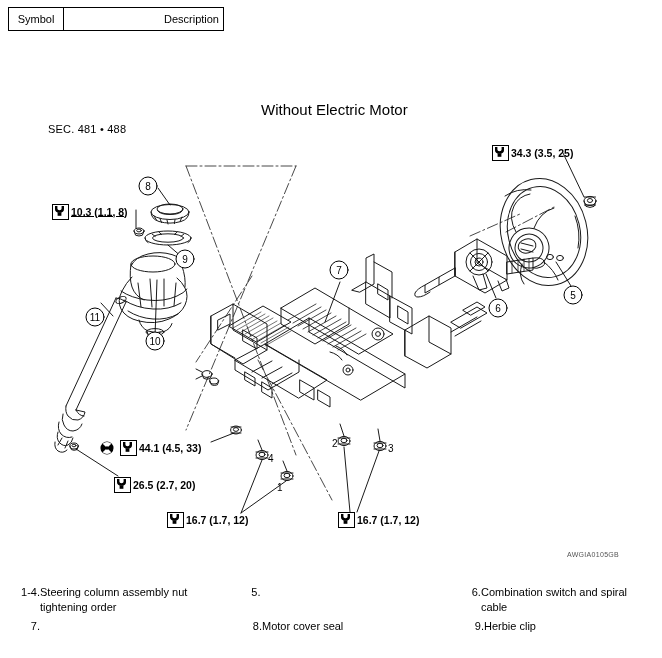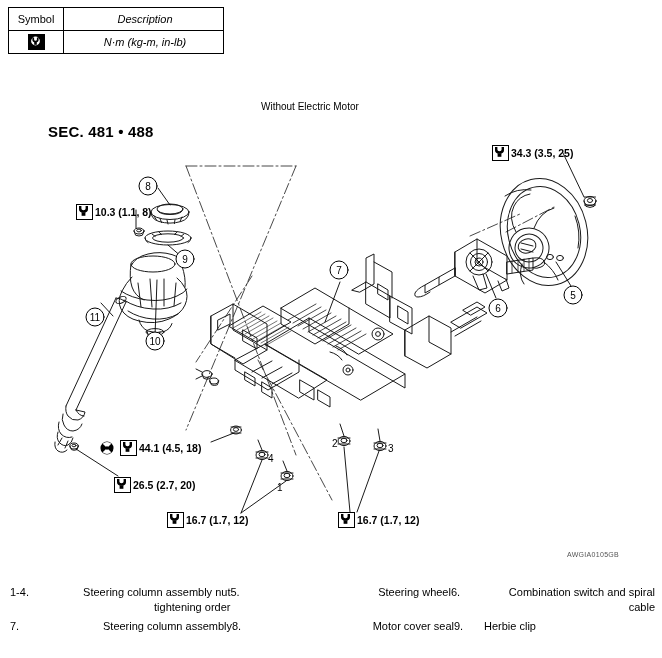--- a/index.html
+++ b/index.html
@@ -18,41 +18,41 @@
     font-size:11px;
   }
   .symtable td,.symtable th{
     border:1px solid #000;
     padding:2px 4px;
     text-align:center;
     font-weight:normal;
     height:18px;
   }
   .symtable th{font-size:11px;}
-  .symtable .desc{text-align:center;padding-left:7px;width:148px;font-style:italic;}
+  .symtable .desc{text-align:right;padding-left:7px;width:148px;}
   .symtable .symcell{width:46px;}
 
   
   .g-wrench, .g-wrench-inv, .g-replace{
     display:inline-block;vertical-align:middle;
     width:15px;height:14px;position:relative;
   }
   .g-wrench{background:#fff;border:1px solid #000;}
   .g-wrench-inv{background:#000;border:1px solid #000;}
   .g-wrench svg,.g-wrench-inv svg{position:absolute;left:0;top:0;}
   .g-replace{width:15px;height:15px;}
 
   
   .title{
     position:absolute;left:261px;top:101px;
-    font-size:10px;
+    font-size:15px;
   }
   .sec{
     position:absolute;left:48px;top:123px;
-    font-size:15px;font-weight:bold;letter-spacing:.2px;
+    font-size:11px;font-weight:normal;letter-spacing:.2px;
   }
 
   
   .stage{position:absolute;left:0;top:0;width:662px;height:576px;}
   .stage svg{position:absolute;left:0;top:0;}
 
   
   .torque{
     position:absolute;
     font-size:10.5px;font-weight:bold;
@@ -70,45 +70,32 @@
 
   
   .legend{
     position:absolute;left:10px;top:585px;
     width:645px;
     font-size:11px;
     line-height:15px;
   }
   .legrow{display:flex;width:100%;}
   .legcol{display:flex;width:222px;}
-  .legnum{width:30px;flex:0 0 30px;}
-  .legtxt{flex:1;text-align:right;}
+  .legnum{width:30px;flex:0 0 30px;text-align:right;}
+  .legtxt{flex:1;}
   .legcol.c3{width:auto;}
 </style>
 </head>
 <body>
 
 <table class="symtable">
   <tbody>
       <tr>
     <th class="symcell">Symbol</th>
     <th class="desc">Description</th>
-  </tr>
-  <tr>
-    <td class="symcell">
-      <span class="g-wrench-inv">
-        <svg width="13" height="12" viewBox="0 0 13 12">
-          <rect x="0" y="0" width="13" height="12" fill="#000"></rect>
-          <circle cx="6.5" cy="6" r="4.4" fill="#fff"></circle>
-          <path d="M3.4 2.6 L3.4 5 Q3.4 7.3 6.5 7.3 Q9.6 7.3 9.6 5 L9.6 2.6 L7.9 2.6 L7.9 4.6 Q7.9 5.8 6.5 5.8 Q5.1 5.8 5.1 4.6 L5.1 2.6 Z" fill="#000"></path>
-          <rect x="5.2" y="7" width="2.6" height="2.8" fill="#000"></rect>
-        </svg>
-      </span>
-    </td>
-    <td class="desc">N·m (kg-m, in-lb)</td>
   </tr>
 </tbody>
   </table>
 
 <div class="title">Without Electric Motor</div>
 <div class="sec">SEC. 481 • 488</div>
 
 <div class="stage">
 <svg width="662" height="576" viewBox="0 0 662 576">
   <g fill="none" stroke="#1a1a1a" stroke-width="1" stroke-linejoin="round" stroke-linecap="round">
@@ -375,21 +362,21 @@
   </g>
 
   <g font-family="Liberation Sans, sans-serif" font-size="10" fill="#000">
     <text x="268" y="462">4</text>
     <text x="277" y="491">1</text>
     <text x="332" y="447">2</text>
     <text x="388" y="452">3</text>
   </g>
 </svg>
 
-  <div class="torque" style="left:76px;top:204px;">
+  <div class="torque" style="left:52px;top:204px;text-decoration:underline;">
     <span class="g-wrench">
       <svg width="13" height="12" viewBox="0 0 13 12">
         <path d="M2 1 L2 4.2 Q2 7.6 6.5 7.6 Q11 7.6 11 4.2 L11 1 L8.6 1 L8.6 3.6 Q8.6 5.3 6.5 5.3 Q4.4 5.3 4.4 3.6 L4.4 1 Z" fill="#000"></path>
         <rect x="4.6" y="7.2" width="3.8" height="3.6" fill="#000"></rect>
       </svg>
     </span><span class="txt">10.3 (1.1, 8)</span>
   </div>
 
   <div class="torque" style="left:492px;top:145px;">
     <span class="g-wrench">
@@ -407,21 +394,21 @@
         <path d="M7.5 7.5 L2.9 2.9 A6.5 6.5 0 0 1 12.1 2.9 Z" fill="#fff"></path>
         <path d="M7.5 7.5 L12.1 12.1 A6.5 6.5 0 0 1 2.9 12.1 Z" fill="#fff"></path>
         <circle cx="7.5" cy="7.5" r="1.9" fill="#000"></circle>
       </svg>
     </span>
     <span class="g-wrench" style="margin-left:2px;">
       <svg width="13" height="12" viewBox="0 0 13 12">
         <path d="M2 1 L2 4.2 Q2 7.6 6.5 7.6 Q11 7.6 11 4.2 L11 1 L8.6 1 L8.6 3.6 Q8.6 5.3 6.5 5.3 Q4.4 5.3 4.4 3.6 L4.4 1 Z" fill="#000"></path>
         <rect x="4.6" y="7.2" width="3.8" height="3.6" fill="#000"></rect>
       </svg>
-    </span><span class="txt">44.1 (4.5, 18)</span>
+    </span><span class="txt">44.1 (4.5, 33)</span>
   </div>
 
   <div class="torque" style="left:114px;top:477px;">
     <span class="g-wrench">
       <svg width="13" height="12" viewBox="0 0 13 12">
         <path d="M2 1 L2 4.2 Q2 7.6 6.5 7.6 Q11 7.6 11 4.2 L11 1 L8.6 1 L8.6 3.6 Q8.6 5.3 6.5 5.3 Q4.4 5.3 4.4 3.6 L4.4 1 Z" fill="#000"></path>
         <rect x="4.6" y="7.2" width="3.8" height="3.6" fill="#000"></rect>
       </svg>
     </span><span class="txt">26.5 (2.7, 20)</span>
   </div>
@@ -448,31 +435,29 @@
 <div class="drawcode">AWGIA0105GB</div>
 
 <div class="legend">
   <div class="legrow">
     <div class="legcol">
       <div class="legnum">1-4.</div>
       <div class="legtxt">Steering column assembly nut tightening order</div>
     </div>
     <div class="legcol">
       <div class="legnum">5.</div>
-      <div class="legtxt">Steering wheel</div>
     </div>
     <div class="legcol c3">
       <div class="legnum">6.</div>
       <div class="legtxt">Combination switch and spiral cable</div>
     </div>
   </div>
   <div class="legrow" style="margin-top:4px;">
     <div class="legcol">
       <div class="legnum">7.</div>
-      <div class="legtxt">Steering column assembly</div>
     </div>
     <div class="legcol">
       <div class="legnum">8.</div>
       <div class="legtxt">Motor cover seal</div>
     </div>
     <div class="legcol c3">
       <div class="legnum">9.</div>
       <div class="legtxt">Herbie clip</div>
     </div>
   </div>

